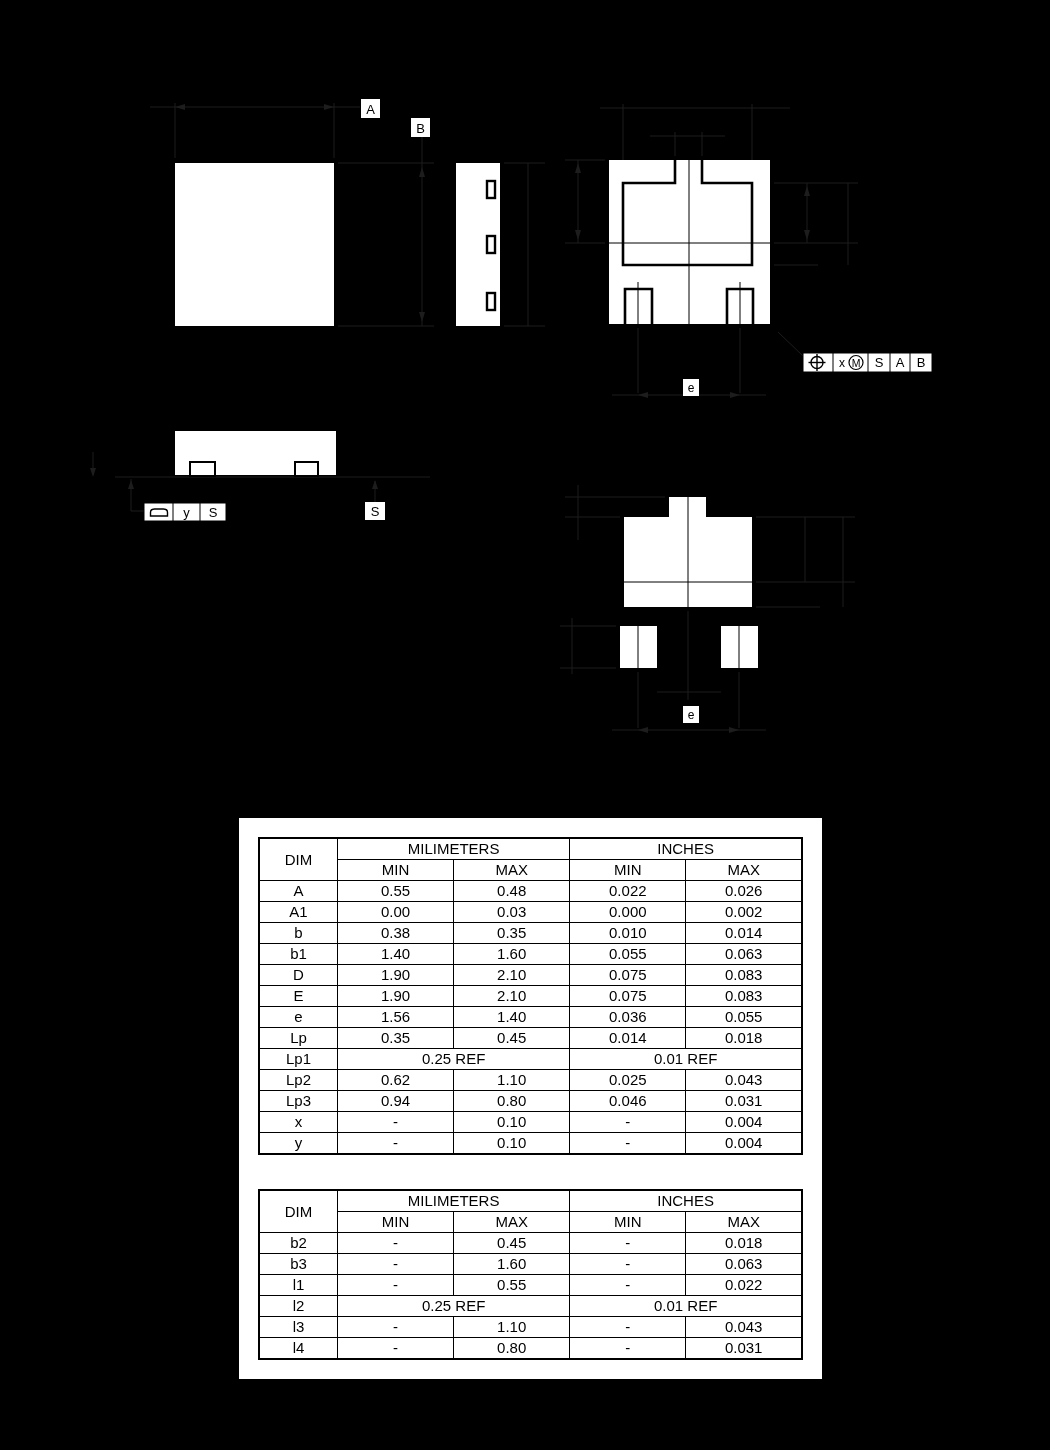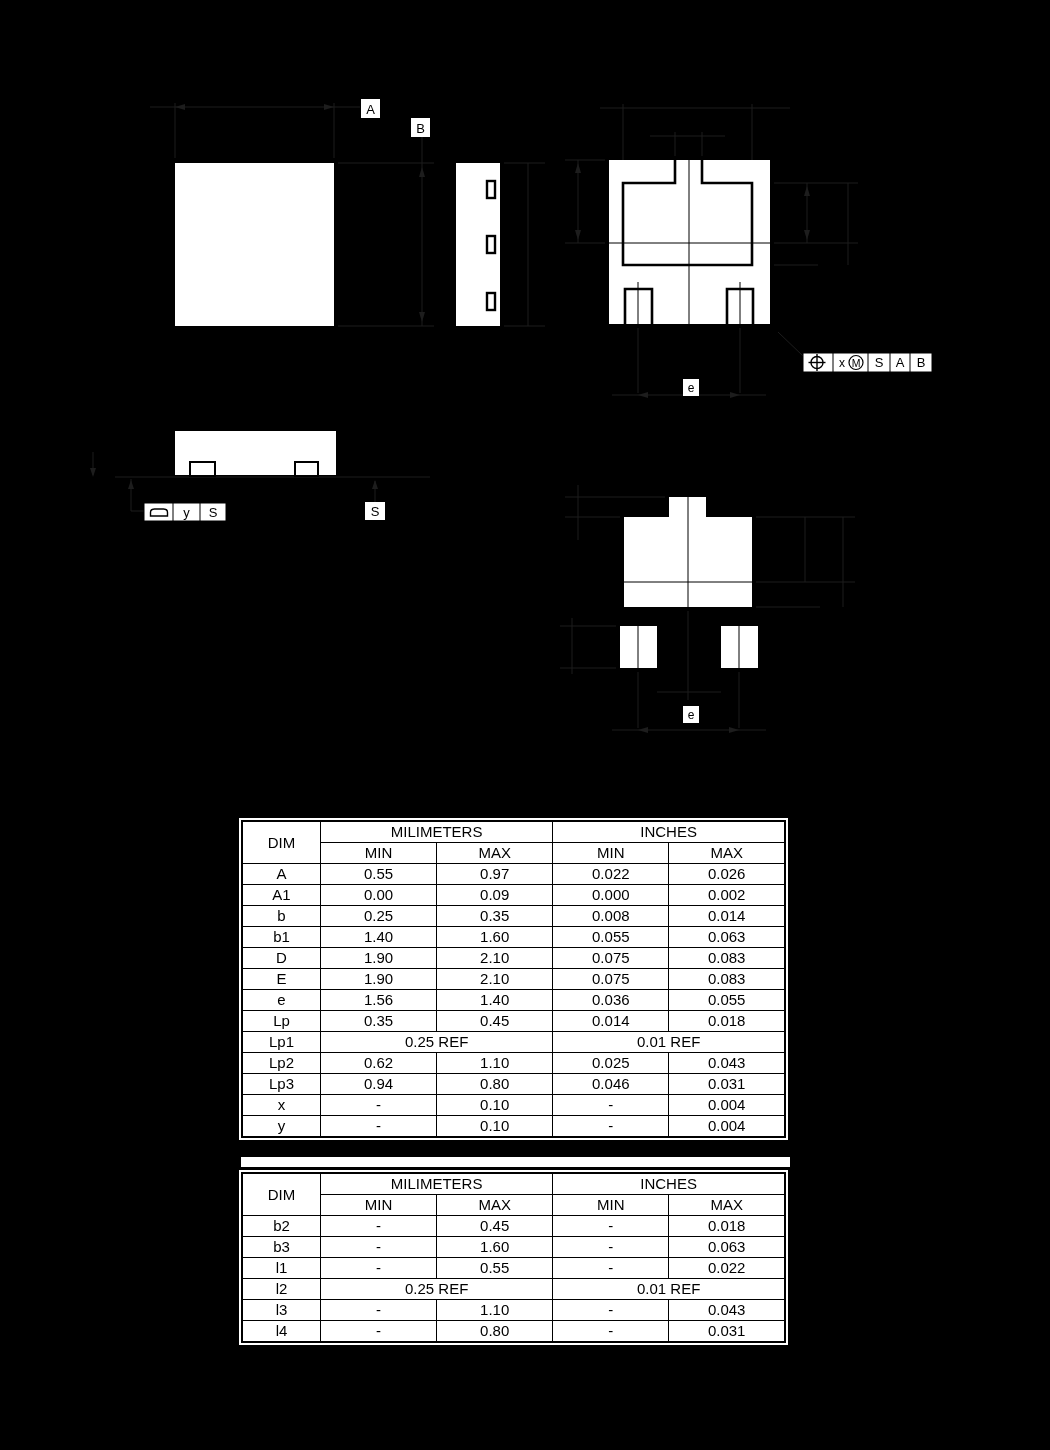--- a/index.html
+++ b/index.html
@@ -1,20 +1,20 @@
 <!DOCTYPE html>
 <html><head>
 <meta charset="utf-8">
 <style>
   html,body{margin:0;padding:0;background:#000;}
   #canvas{position:relative;width:1050px;height:1450px;background:#000;overflow:hidden;
           font-family:"Liberation Sans",sans-serif;}
   #drawing{position:absolute;left:0;top:0;}
   svg text{font-family:"Liberation Sans",sans-serif;fill:#000;}
-  .table-wrap{position:absolute;background:#fff;padding:2px;}
+  .table-wrap{position:absolute;background:#fff;padding:19px;}
   .dim-table{border-collapse:collapse;table-layout:fixed;background:#fff;color:#000;
              border:2px solid #000;font-size:15px;width:545px;}
   .dim-table th,.dim-table td{border:1px solid #000;text-align:center;vertical-align:middle;
              padding:0;height:20px;font-weight:normal;line-height:20px;}
   .dim-table .c-dim{width:77px;}
   .dim-table .c-mmmin{width:108px;}
   .dim-table .c-mmmax{width:104px;}
   .dim-table .c-inmin{width:108px;}
   .dim-table .c-inmax{width:138px;}
   #t1wrap{left:239px;top:818px;}
@@ -169,36 +169,36 @@
       </tr>
       <tr>
         <th class="c-mmmin">MIN</th>
         <th class="c-mmmax">MAX</th>
         <th class="c-inmin">MIN</th>
         <th class="c-inmax">MAX</th>
       </tr>
       <tr>
             <td>A</td>
             <td>0.55</td>
-            <td>0.97</td>
+            <td>0.48</td>
             <td>0.022</td>
             <td>0.026</td>
           </tr>
       <tr>
             <td>A1</td>
             <td>0.00</td>
-            <td>0.09</td>
+            <td>0.03</td>
             <td>0.000</td>
             <td>0.002</td>
           </tr>
       <tr>
             <td>b</td>
-            <td>0.25</td>
+            <td>0.38</td>
             <td>0.35</td>
-            <td>0.008</td>
+            <td>0.010</td>
             <td>0.014</td>
           </tr>
       <tr>
             <td>b1</td>
             <td>1.40</td>
             <td>1.60</td>
             <td>0.055</td>
             <td>0.063</td>
           </tr>
       <tr>

